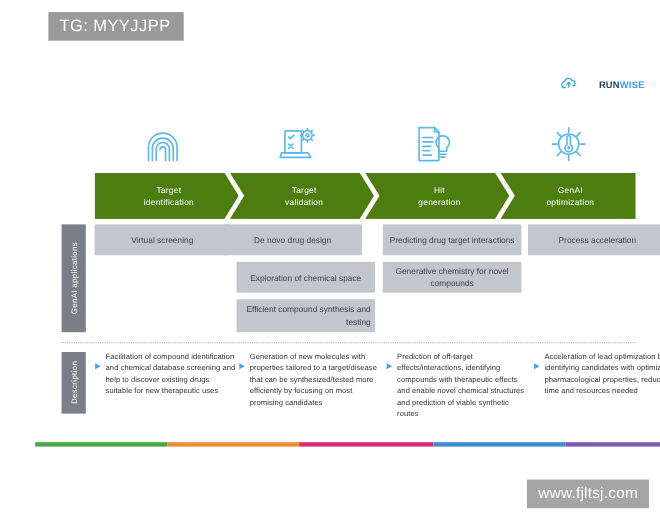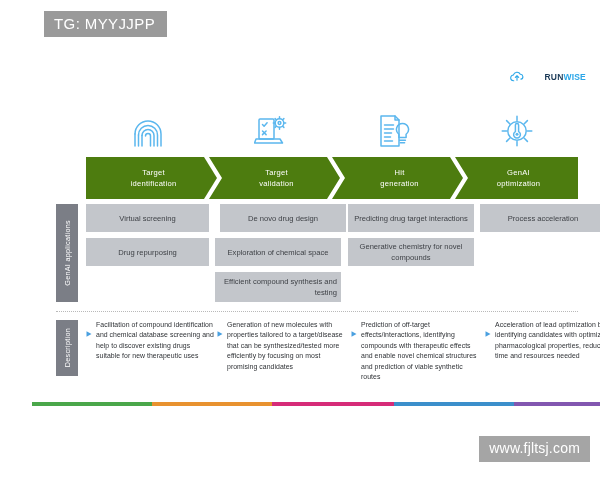--- a/index.html
+++ b/index.html
@@ -317,23 +317,22 @@
 
   <div class="vlabel apps">
     <span>GenAI applications</span>
   </div>
   <div class="vlabel desc">
     <span>Description</span>
   </div>
 
   <div class="apps-area">
     <div class="appbox" style="left:0px;   top:0px;  width:123px; height:28px;">Virtual screening</div>
-    <div class="appbox" style="left:0px;   top:34px; width:123px; height:28px;">Drug repurposing</div>
-
-    <div class="appbox" style="left:134px; top:0px;  width:126px; height:28px;">De novo drug design</div>
+
+    <div class="appbox" style="left:117px; top:0px;  width:126px; height:28px;">De novo drug design</div>
     <div class="appbox" style="left:129px; top:34px; width:126px; height:28px;">Exploration of chemical space</div>
     <div class="appbox" style="left:129px; top:68px; width:126px; height:30px;text-align:right;">Efficient compound synthesis and testing</div>
 
     <div class="appbox" style="left:262px; top:0px;  width:126px; height:28px;">Predicting drug target interactions</div>
     <div class="appbox" style="left:262px; top:34px; width:126px; height:28px;">Generative chemistry for novel compounds</div>
 
     <div class="appbox" style="left:394px; top:0px;  width:126px; height:28px;">Process acceleration</div>
   </div>
 
   <div class="dotted"></div>

